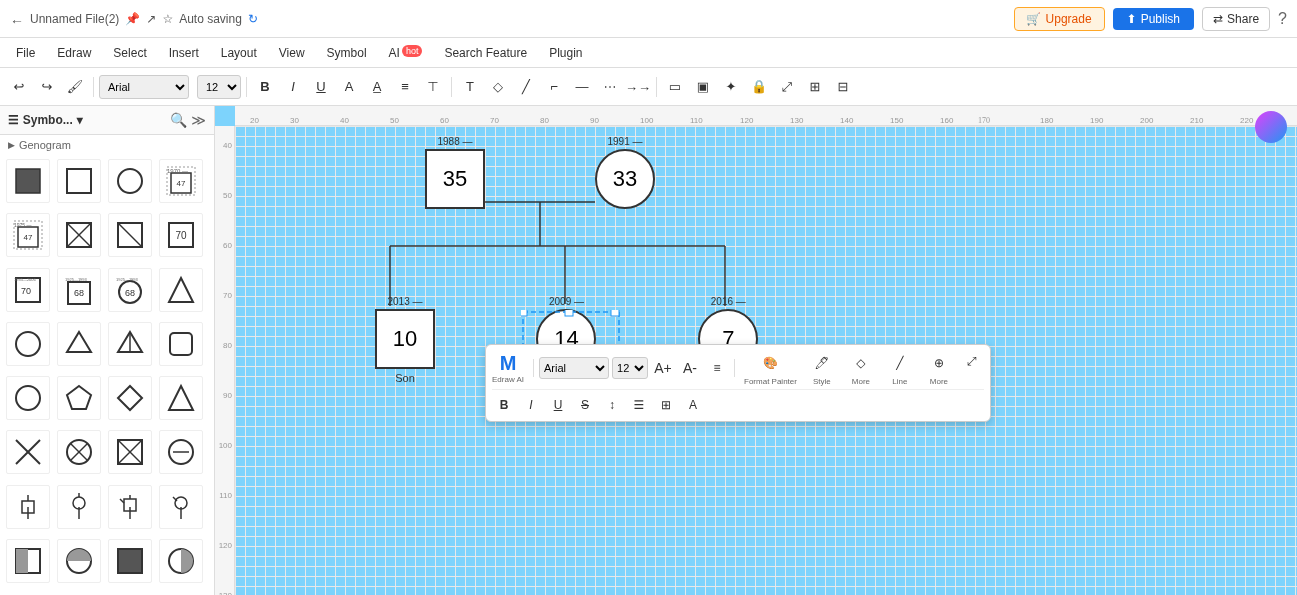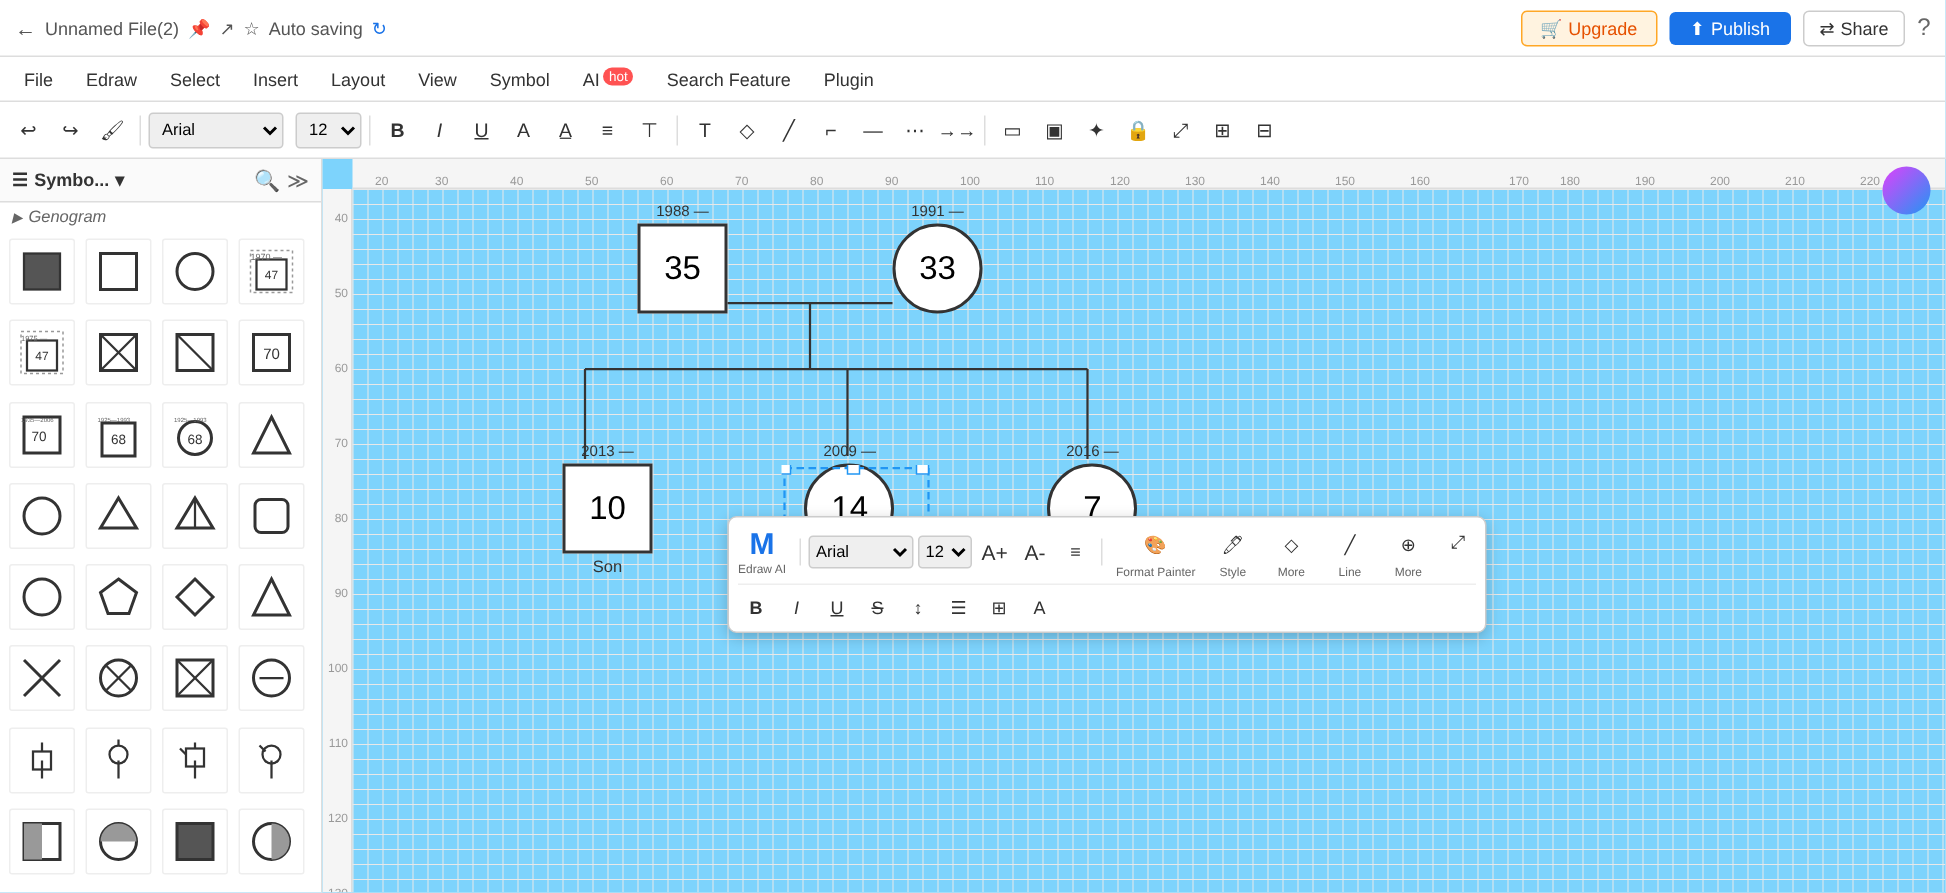--- a/index.html
+++ b/index.html
@@ -63,21 +63,21 @@
       width: 215px; background: #fff; border-right: 1px solid #ddd;
       display: flex; flex-direction: column; overflow: hidden;
     }
     .sidebar-header {
       display: flex; align-items: center; justify-content: space-between;
       padding: 6px 8px; border-bottom: 1px solid #ddd; background: #fafafa;
     }
     .sidebar-header-left { display: flex; align-items: center; gap: 4px; font-size: 12px; font-weight: bold; color: #333; }
     .sidebar-header-right { display: flex; gap: 4px; }
     .sidebar-icon-btn { background: none; border: none; cursor: pointer; font-size: 14px; color: #666; }
-    .sidebar-section { padding: 4px 8px; font-size: 11px; color: #666; display: flex; align-items: center; gap: 4px; font-style: italic; }
+    .sidebar-section { padding: 4px 8px; font-size: 11px; color: #666; display: flex; align-items: center; gap: 4px; }
     .sidebar-section::before { content: '▶'; font-size: 9px; }
     .symbol-grid {
       display: grid; grid-template-columns: repeat(4, 1fr); gap: 2px;
       padding: 4px 6px; overflow-y: auto; flex: 1;
     }
     .symbol-cell {
       width: 44px; height: 44px; display: flex; align-items: center; justify-content: center;
       border: 1px solid #eee; border-radius: 2px; cursor: pointer; font-size: 10px;
     }
     .symbol-cell svg { width: 32px; height: 32px; }
@@ -470,21 +470,21 @@
       <span style="position:absolute;left:255px;" class="h-tick">70</span>
       <span style="position:absolute;left:305px;" class="h-tick">80</span>
       <span style="position:absolute;left:355px;" class="h-tick">90</span>
       <span style="position:absolute;left:405px;" class="h-tick">100</span>
       <span style="position:absolute;left:455px;" class="h-tick">110</span>
       <span style="position:absolute;left:505px;" class="h-tick">120</span>
       <span style="position:absolute;left:555px;" class="h-tick">130</span>
       <span style="position:absolute;left:605px;" class="h-tick">140</span>
       <span style="position:absolute;left:655px;" class="h-tick">150</span>
       <span style="position:absolute;left:705px;" class="h-tick">160</span>
-      <span style="position:absolute;left:771px;" class="h-tick">170</span>
+      <span style="position:absolute;left:743px;font-family:Liberation Serif, serif;" class="h-tick">170</span>
       <span style="position:absolute;left:805px;" class="h-tick">180</span>
       <span style="position:absolute;left:855px;" class="h-tick">190</span>
       <span style="position:absolute;left:905px;" class="h-tick">200</span>
       <span style="position:absolute;left:955px;" class="h-tick">210</span>
       <span style="position:absolute;left:1005px;" class="h-tick">220</span>
     </div>
 
     <div class="ruler-v">
       <span style="position:absolute;top:15px;" class="v-tick">40</span>
       <span style="position:absolute;top:65px;" class="v-tick">50</span>

